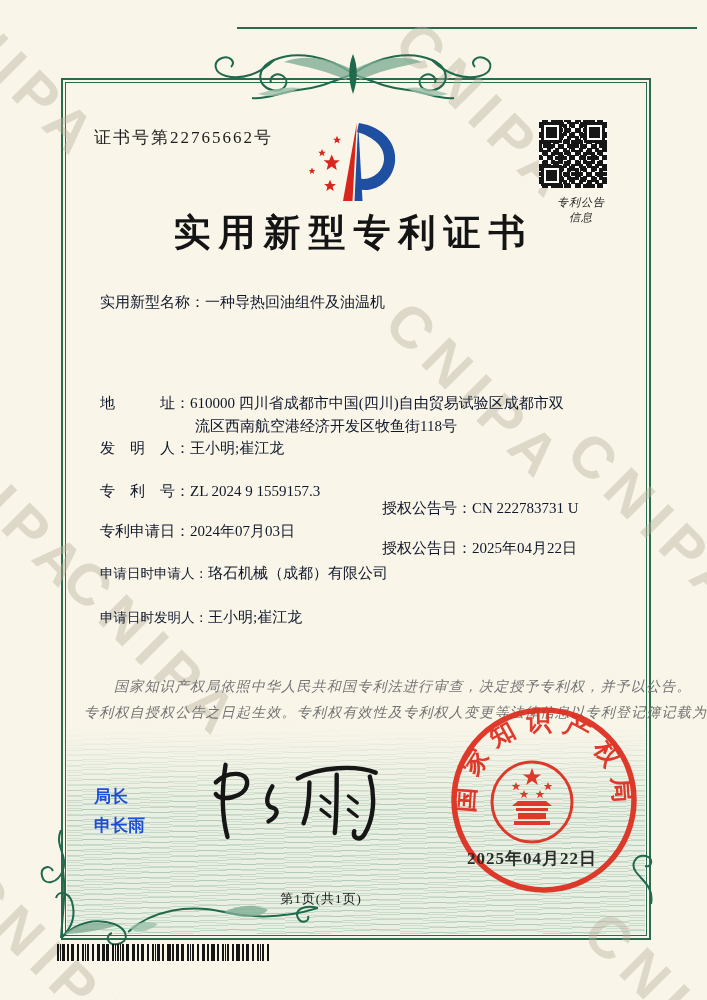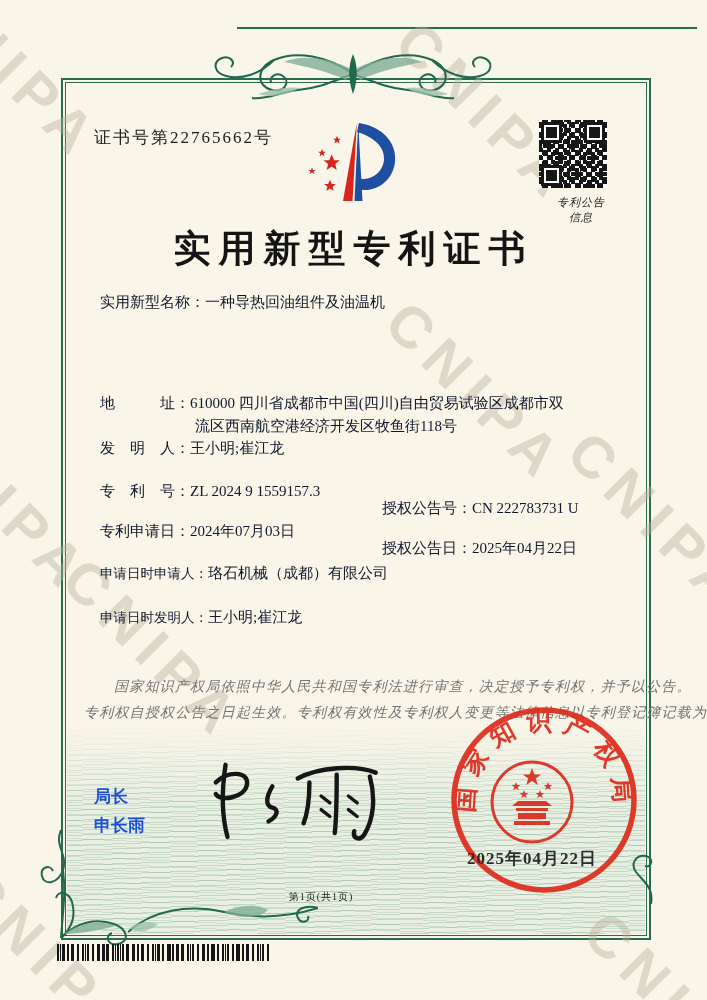--- a/index.html
+++ b/index.html
@@ -19,38 +19,38 @@
      background-image:
        repeating-linear-gradient(178deg, rgba(106,160,128,.30) 0 1px, rgba(0,0,0,0) 1px 5px),
        repeating-linear-gradient(182.5deg, rgba(106,160,128,.22) 0 1px, rgba(0,0,0,0) 1px 6px);}
   .guilloche::before{content:'';position:absolute;inset:0;
      background:linear-gradient(180deg,#f9f5e9 0,rgba(249,245,233,0) 80px);}
   .topline{position:absolute;left:237px;top:27px;width:460px;height:2px;background:#2a6b50;z-index:0;}
   .orn{position:absolute;z-index:2;}
   
   .z3{z-index:3;}
   .cert-no{left:94px;top:126px;font-size:17px;letter-spacing:2px;}
-  .title{left:0;width:707px;top:208px;text-align:center;font-size:37px;font-weight:bold;letter-spacing:8px;color:#141414;margin-top:16px;}
+  .title{left:0;width:707px;top:208px;text-align:center;font-size:37px;font-weight:bold;letter-spacing:8px;color:#141414;}
   .qr-wrap{left:537px;top:120px;width:72px;text-align:center;}
   .qr{position:relative;width:64px;height:64px;margin:0 auto;background:#fff;padding:2px;
       background-image:
         repeating-conic-gradient(#161616 0 25%, rgba(0,0,0,0) 0 50%),
         repeating-conic-gradient(#161616 0 25%, #fff 0 50%);
       background-size:8px 8px,11px 11px;background-position:0 0,3px 2px;}
   .finder{position:absolute;width:15px;height:15px;border:3px solid #161616;background:#fff;}
   .finder::after{content:'';position:absolute;inset:2px;background:#161616;}
   .f-tl{left:2px;top:2px}.f-tr{right:2px;top:2px}.f-bl{left:2px;bottom:2px}
   .qr-caption{margin-top:7px;font-size:11px;letter-spacing:1px;font-style:italic;color:#222;margin-left:16px;}
   .row{position:absolute;left:100px;font-size:15px;line-height:1.25;white-space:nowrap;color:#0f172a;}
   .row .lbl7{font-size:13.5px;}
   .col2{position:absolute;left:282px;top:0;margin-top:17px;}
   .stmt{position:absolute;font-size:14px;font-style:italic;letter-spacing:1.2px;color:#737373;white-space:nowrap;}
   .signoff{left:94px;top:782px;font-family:"Liberation Sans",sans-serif;font-size:17px;
            font-weight:600;line-height:29px;color:#1d4ed8;}
-  .footer{left:61px;width:520px;top:890px;text-align:center;font-size:10px;letter-spacing:1px;}
+  .footer{left:61px;width:520px;top:890px;text-align:center;font-size:13px;letter-spacing:1px;}
   .barcode{left:57px;top:944px;width:212px;height:17px;
      background-image:
        repeating-linear-gradient(90deg,#151515 0 2px,rgba(0,0,0,0) 2px 5px),
        repeating-linear-gradient(90deg,#151515 0 1px,rgba(0,0,0,0) 1px 7px),
        repeating-linear-gradient(90deg,rgba(0,0,0,0) 0 3px,#151515 3px 4px,rgba(0,0,0,0) 4px 11px);}
   svg text{font-family:"Liberation Serif",serif;}
 </style>
 </head>
 <body>
 

